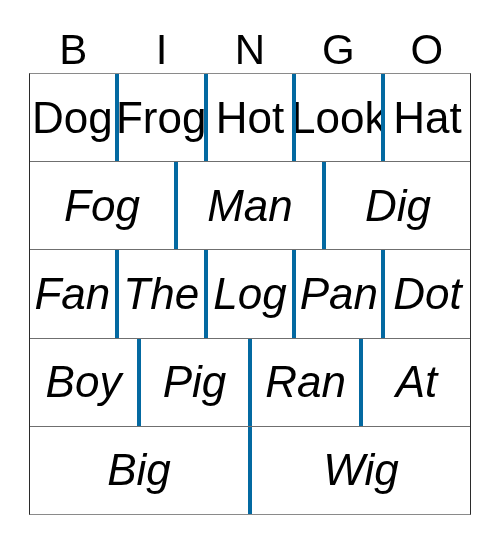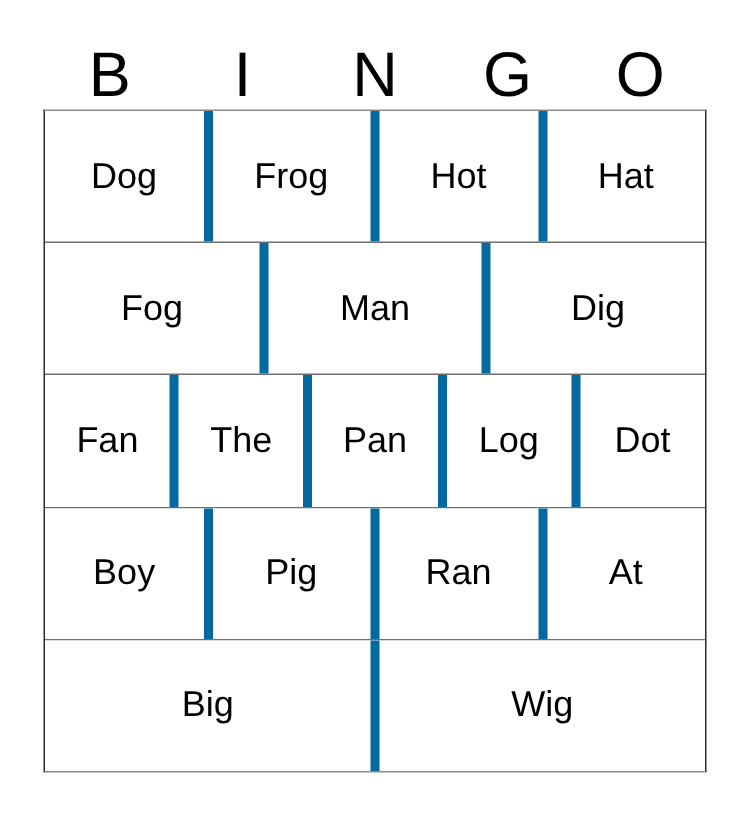--- a/index.html
+++ b/index.html
@@ -63,38 +63,39 @@
     flex-direction: column;
     background: #ffffff;
   }
   .bingo-row {
     flex: 1 1 0;
     display: flex;
     min-height: 0;
   }
   .bingo-row + .bingo-row {
     border-top: 1px solid #6f6f6f;
+    font-style: italic;
   }
   .bingo-cell {
     flex: 1 1 0;
     min-width: 0;
     display: flex;
     align-items: center;
     justify-content: center;
-    font-size: 24px;
+    font-size: 44px;
     line-height: 40px;
     font-weight: 400;
     color: #000000;
     background: #ffffff;
     box-sizing: border-box;
     overflow: hidden;
     white-space: nowrap;
   }
   .bingo-cell + .bingo-cell {
-    border-left: 6px solid #0369a1;
+    border-left: 4px solid #0369a1;
   }
 </style>
 </head>
 <body>
 
 <div id="bingo-card">
 
   <div id="header-row">
     <div class="header-letter">B</div>
     <div class="header-letter">I</div>
@@ -102,34 +103,35 @@
     <div class="header-letter">G</div>
     <div class="header-letter">O</div>
   </div>
 
   <div id="bingo-grid">
 
     <div class="bingo-row">
       <div class="bingo-cell">Dog</div>
       <div class="bingo-cell">Frog</div>
       <div class="bingo-cell">Hot</div>
+      <div class="bingo-cell">Look</div>
       <div class="bingo-cell">Hat</div>
     </div>
 
     <div class="bingo-row">
       <div class="bingo-cell">Fog</div>
       <div class="bingo-cell">Man</div>
       <div class="bingo-cell">Dig</div>
     </div>
 
     <div class="bingo-row">
       <div class="bingo-cell">Fan</div>
       <div class="bingo-cell">The</div>
+      <div class="bingo-cell">Log</div>
       <div class="bingo-cell">Pan</div>
-      <div class="bingo-cell">Log</div>
       <div class="bingo-cell">Dot</div>
     </div>
 
     <div class="bingo-row">
       <div class="bingo-cell">Boy</div>
       <div class="bingo-cell">Pig</div>
       <div class="bingo-cell">Ran</div>
       <div class="bingo-cell">At</div>
     </div>
 

